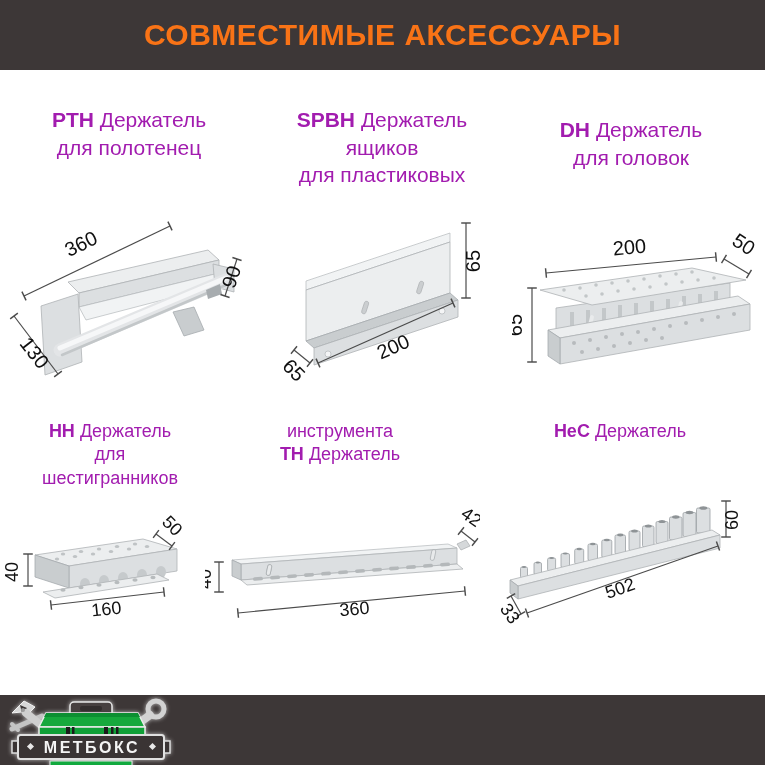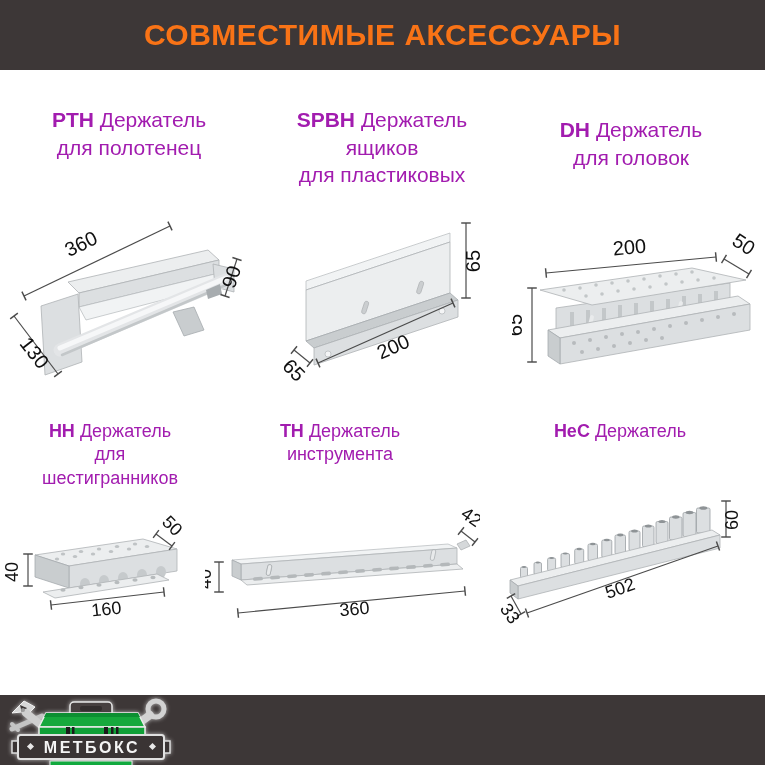--- a/index.html
+++ b/index.html
@@ -178,22 +178,22 @@
   <line class="dim" x1="20" y1="60" x2="20" y2="134" marker-start="url(#t3)" marker-end="url(#t3)"></line>
   <text class="dimtxt" transform="translate(10,97) rotate(-90)">65</text>
 </svg>
 
 <div class="card-title small" style="left:20px;top:420px;width:140px;margin-left:20px;">
   <span class="ln"><b>HH</b>&nbsp;<span>Держатель</span></span>
   <span class="ln">для</span>
   <span class="ln">шестигранников</span>
 </div>
 <div class="card-title small" style="left:260px;top:420px;width:160px;">
+  <span class="ln">инструмента</span>
   <span class="ln"><b>TH</b>&nbsp;<span>Держатель</span></span>
-  <span class="ln">инструмента</span>
 </div>
 <div class="card-title small" style="left:492px;top:420px;width:256px;">
   <span class="ln"><b>HeC</b>&nbsp;<span>Держатель</span></span>
 </div>
 
 <svg class="illus" style="left:5px;top:498px;" width="215" height="140" viewBox="0 0 215 140">
   <defs>
       <marker id="t4" markerWidth="9" markerHeight="9" refX="4.5" refY="4.5" orient="auto">
     <line x1="4.5" y1="0.5" x2="4.5" y2="8.5" stroke="#4b4b4b" stroke-width="1.2"></line>
       </marker>

